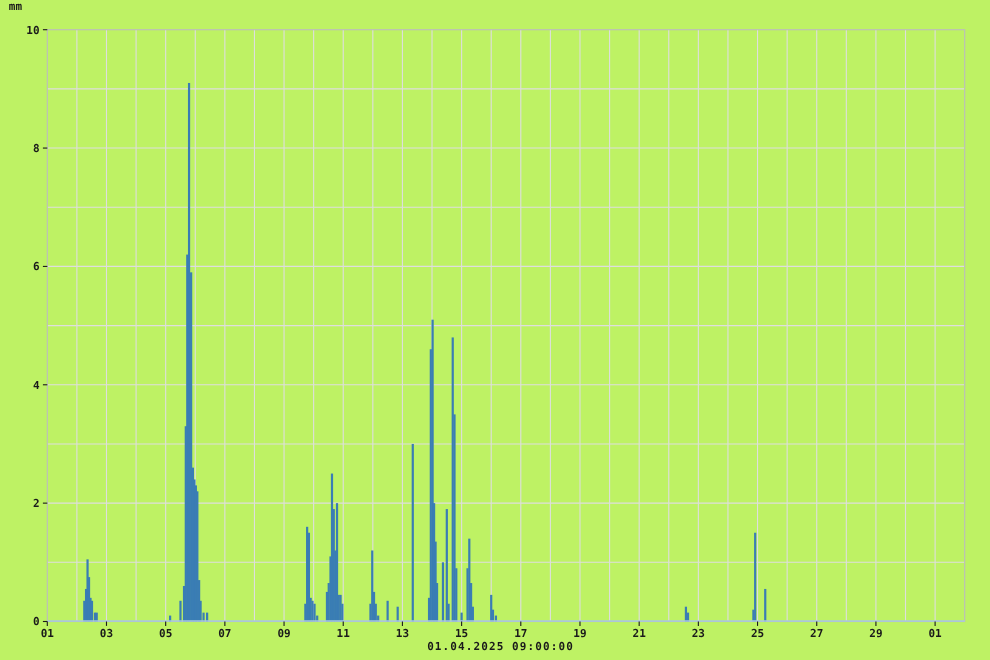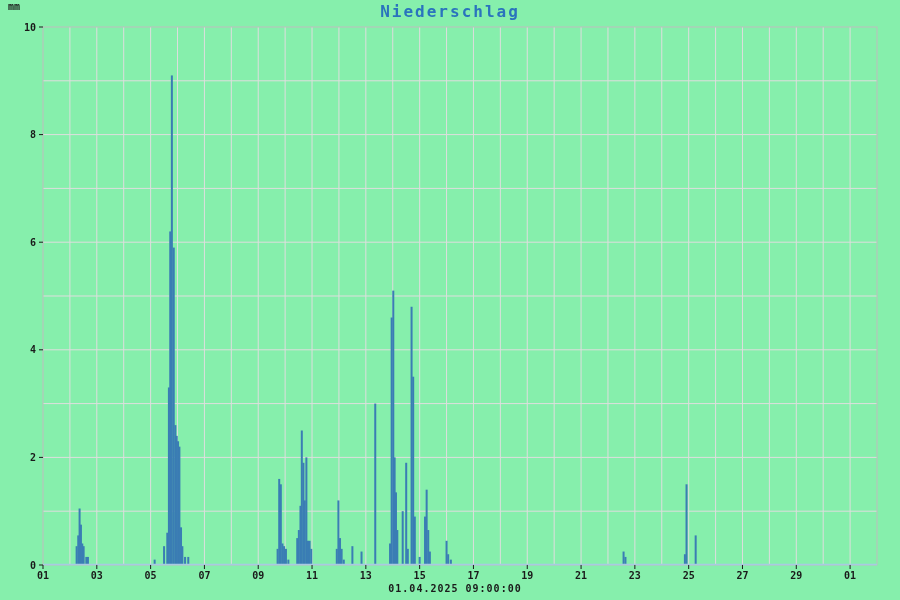--- a/index.html
+++ b/index.html
@@ -1,31 +1,30 @@
 <!DOCTYPE html>
 <html><head>
 <meta charset="utf-8">
 <style>
   html,body{margin:0;padding:0;background:#ffffff;}
-  #stage{position:relative;width:900px;height:600px;background:#86efac;overflow:hidden;
+  #stage{position:relative;width:900px;height:600px;background:#bef264;overflow:hidden;
          font-family:"DejaVu Sans Mono","Liberation Mono",monospace;}
   .chart-title{position:absolute;top:2px;left:450px;transform:translateX(-50%);
 ate               font-size:13px;font-weight:bold;letter-spacing:2px;color:#2a73bd;white-space:nowrap;}
   .y-unit{position:absolute;top:1px;left:8px;font-size:10px;font-weight:bold;color:#1a1a1a;}
   .x-caption{position:absolute;top:583px;left:455px;transform:translateX(-50%);
              font-size:10px;font-weight:bold;color:#1a1a1a;letter-spacing:1px;white-space:nowrap;}
   svg{position:absolute;top:0;left:0;}
   text{font-family:"DejaVu Sans Mono","Liberation Mono",monospace;font-weight:bold;fill:#1a1a1a;}
 </style>
 </head>
 <body>
 
 <div id="stage">
   <div class="y-unit">mm</div>
-  <div class="chart-title">Niederschlag</div>
   <svg id="chart-svg" width="900" height="600" viewBox="0 0 900 600">
       <line x1="69.90322580645162" y1="27" x2="69.90322580645162" y2="565" stroke="#dedede" stroke-width="1"></line>
       <line x1="96.80645161290323" y1="27" x2="96.80645161290323" y2="565" stroke="#dedede" stroke-width="1"></line>
       <line x1="123.70967741935483" y1="27" x2="123.70967741935483" y2="565" stroke="#dedede" stroke-width="1"></line>
       <line x1="150.61290322580646" y1="27" x2="150.61290322580646" y2="565" stroke="#dedede" stroke-width="1"></line>
       <line x1="177.51612903225805" y1="27" x2="177.51612903225805" y2="565" stroke="#dedede" stroke-width="1"></line>
       <line x1="204.41935483870967" y1="27" x2="204.41935483870967" y2="565" stroke="#dedede" stroke-width="1"></line>
       <line x1="231.32258064516128" y1="27" x2="231.32258064516128" y2="565" stroke="#dedede" stroke-width="1"></line>
       <line x1="258.2258064516129" y1="27" x2="258.2258064516129" y2="565" stroke="#dedede" stroke-width="1"></line>
       <line x1="285.1290322580645" y1="27" x2="285.1290322580645" y2="565" stroke="#dedede" stroke-width="1"></line>

